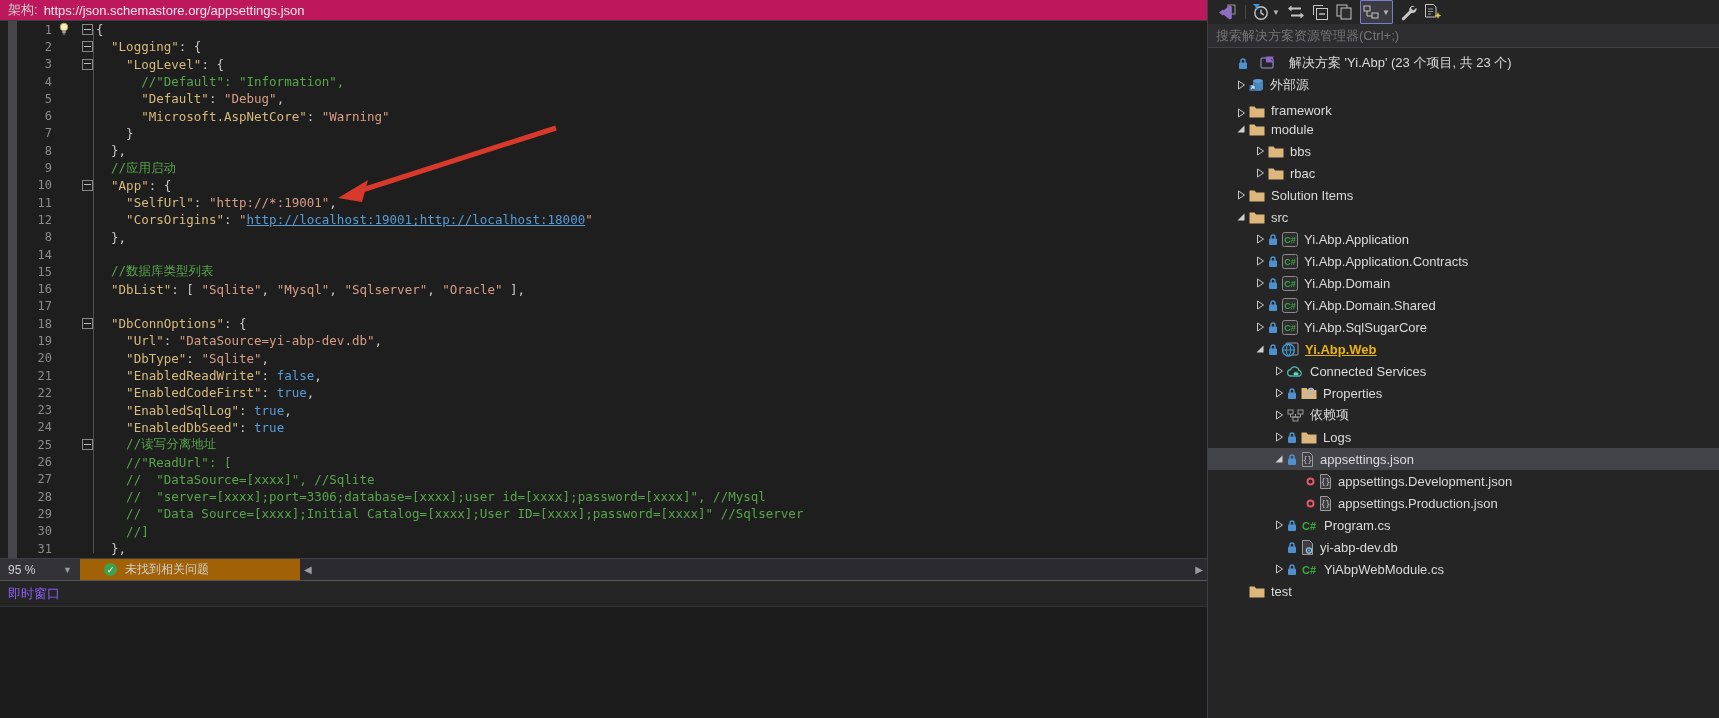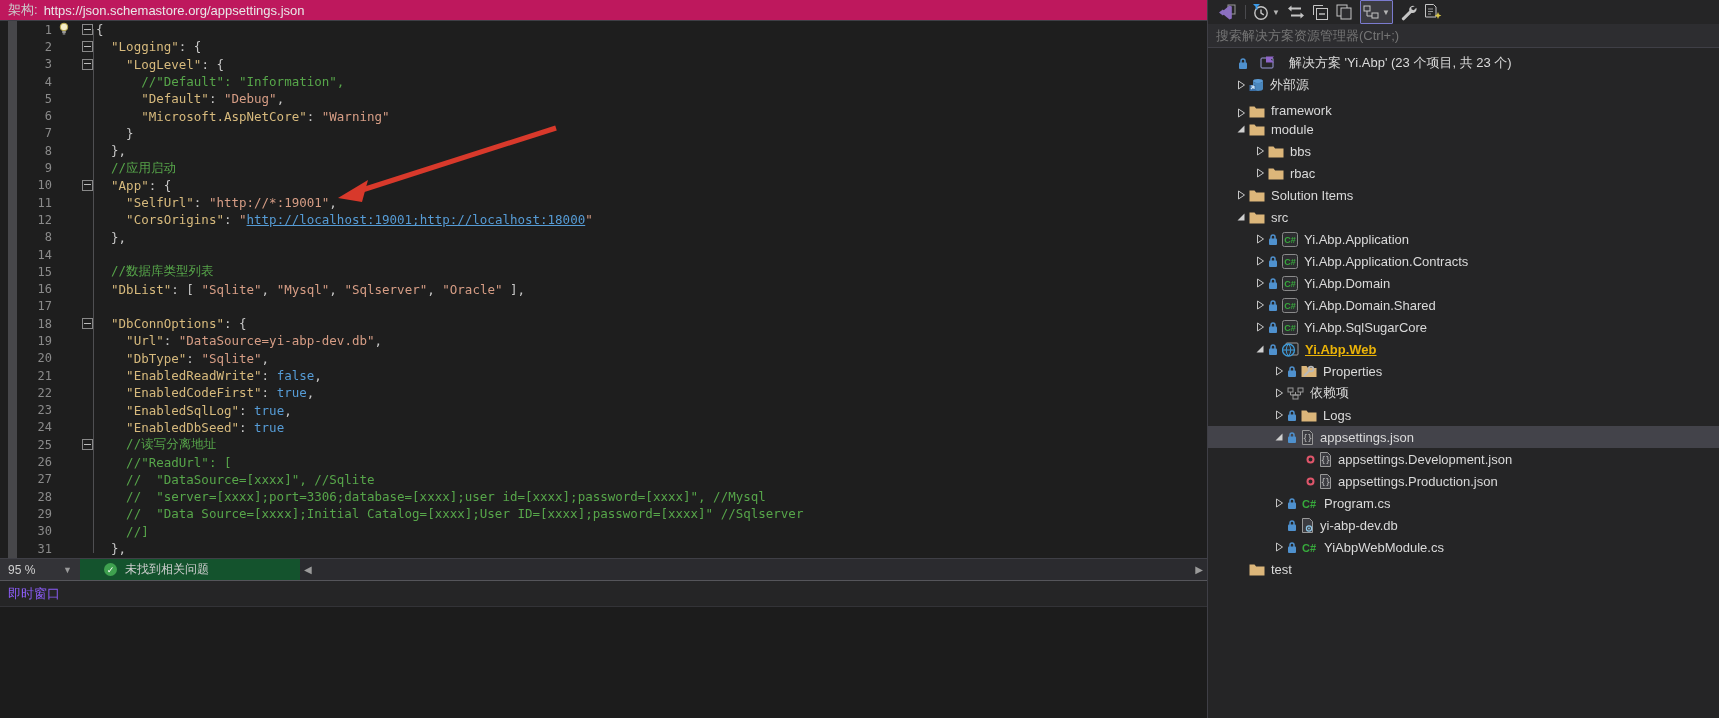--- a/index.html
+++ b/index.html
@@ -19,21 +19,21 @@
       font:12px "DejaVu Sans Mono",monospace;padding-right:6px;}
   .bulb-slot{width:20px;min-width:20px;height:16px;}
   .fold-slot{width:18px;min-width:18px;display:flex;justify-content:center;z-index:2;}
   .fold-box{width:9px;height:9px;border:1px solid #888;background:#1e1e1e;position:relative;}
   .fold-box::after{content:"";position:absolute;left:1px;right:1px;top:3.5px;height:1px;background:#bbb;}
   .code-text{font:12.5px "DejaVu Sans Mono",monospace;}
   .seg-p{color:#c8c8c8;} .seg-k{color:#d7ba7d;} .seg-s{color:#d69d85;}
   .seg-c{color:#57a64a;} .seg-b{color:#569cd6;}
   .seg-l{color:#569cd6;text-decoration:underline;}
   
-  #status-row{position:absolute;left:0;top:558px;width:1207px;height:21px;background:#14532d;
+  #status-row{position:absolute;left:0;top:558px;width:1207px;height:21px;background:#a16207;
               border-top:1px solid #3f3f46;display:flex;align-items:center;font-size:12px;}
   #zoom-box{width:80px;height:100%;background:#333337;display:flex;align-items:center;
             justify-content:space-between;padding:0 8px;box-sizing:border-box;color:#cfcfcf;}
   #zoom-box .caret{color:#9a9a9a;font-size:9px;}
   #check-icon{width:13px;height:13px;border-radius:50%;background:#3fa14f;color:#fff;
               display:flex;align-items:center;justify-content:center;font-size:9px;margin:0 8px 0 24px;}
   #problems-text{color:#cfcfcf;}
   #h-scroll{position:absolute;left:300px;top:0;width:907px;height:100%;background:#2b2b2f;
             display:flex;align-items:center;justify-content:space-between;padding:0 4px;box-sizing:border-box;}
   .scroll-arrow{color:#9a9a9a;font-size:10px;}
@@ -434,20 +434,35 @@
           </span>
           <span class="lab">Yi.Abp.Web</span>
         </div>
         <div class="tree-row" style="padding-left: 63px;">
           <span class="exp">
             <svg width="9" height="10" viewBox="0 0 9 10">
               <path d="M1.5 1l6 4-6 4z" fill="none" stroke="#c5c5c5"></path>
             </svg>
           </span>
           <span class="ic">
+            <svg width="17" height="13" viewBox="0 0 17 13">
+              <path d="M4 11a3.2 3.2 0 01-.4-6.4A4.4 4.4 0 0112 5.4 3 3 0 0112.6 11z" fill="none" stroke="#49b8a8" stroke-width="1.3"></path>
+              <circle cx="9" cy="9" r="2.6" fill="#2aa198"></circle>
+              <path d="M8 8v2M10 8v2" stroke="#e0f4f0"></path>
+            </svg>
+          </span>
+          <span class="lab">Connected Services</span>
+        </div>
+        <div class="tree-row" style="padding-left: 63px;">
+          <span class="exp">
+            <svg width="9" height="10" viewBox="0 0 9 10">
+              <path d="M1.5 1l6 4-6 4z" fill="none" stroke="#c5c5c5"></path>
+            </svg>
+          </span>
+          <span class="ic">
             <svg width="10" height="13" viewBox="0 0 10 13">
               <path d="M3 6V4a2 2 0 014 0v2" fill="none" stroke="#4f91ce" stroke-width="1.5"></path>
               <rect x="1" y="5.5" width="8" height="6.5" rx="1" fill="#4f91ce"></rect>
             </svg>
           </span>
           <span class="ic">
             <svg width="16" height="14" viewBox="0 0 16 14">
               <path d="M0.5 2h5l1.5 2h8.5v9h-15z" fill="#dcb67a"></path>
               <path d="M3 12l6-6" stroke="#b9b9b9" stroke-width="2"></path>
               <circle cx="10" cy="5" r="2.4" fill="none" stroke="#b9b9b9" stroke-width="1.6"></circle>

